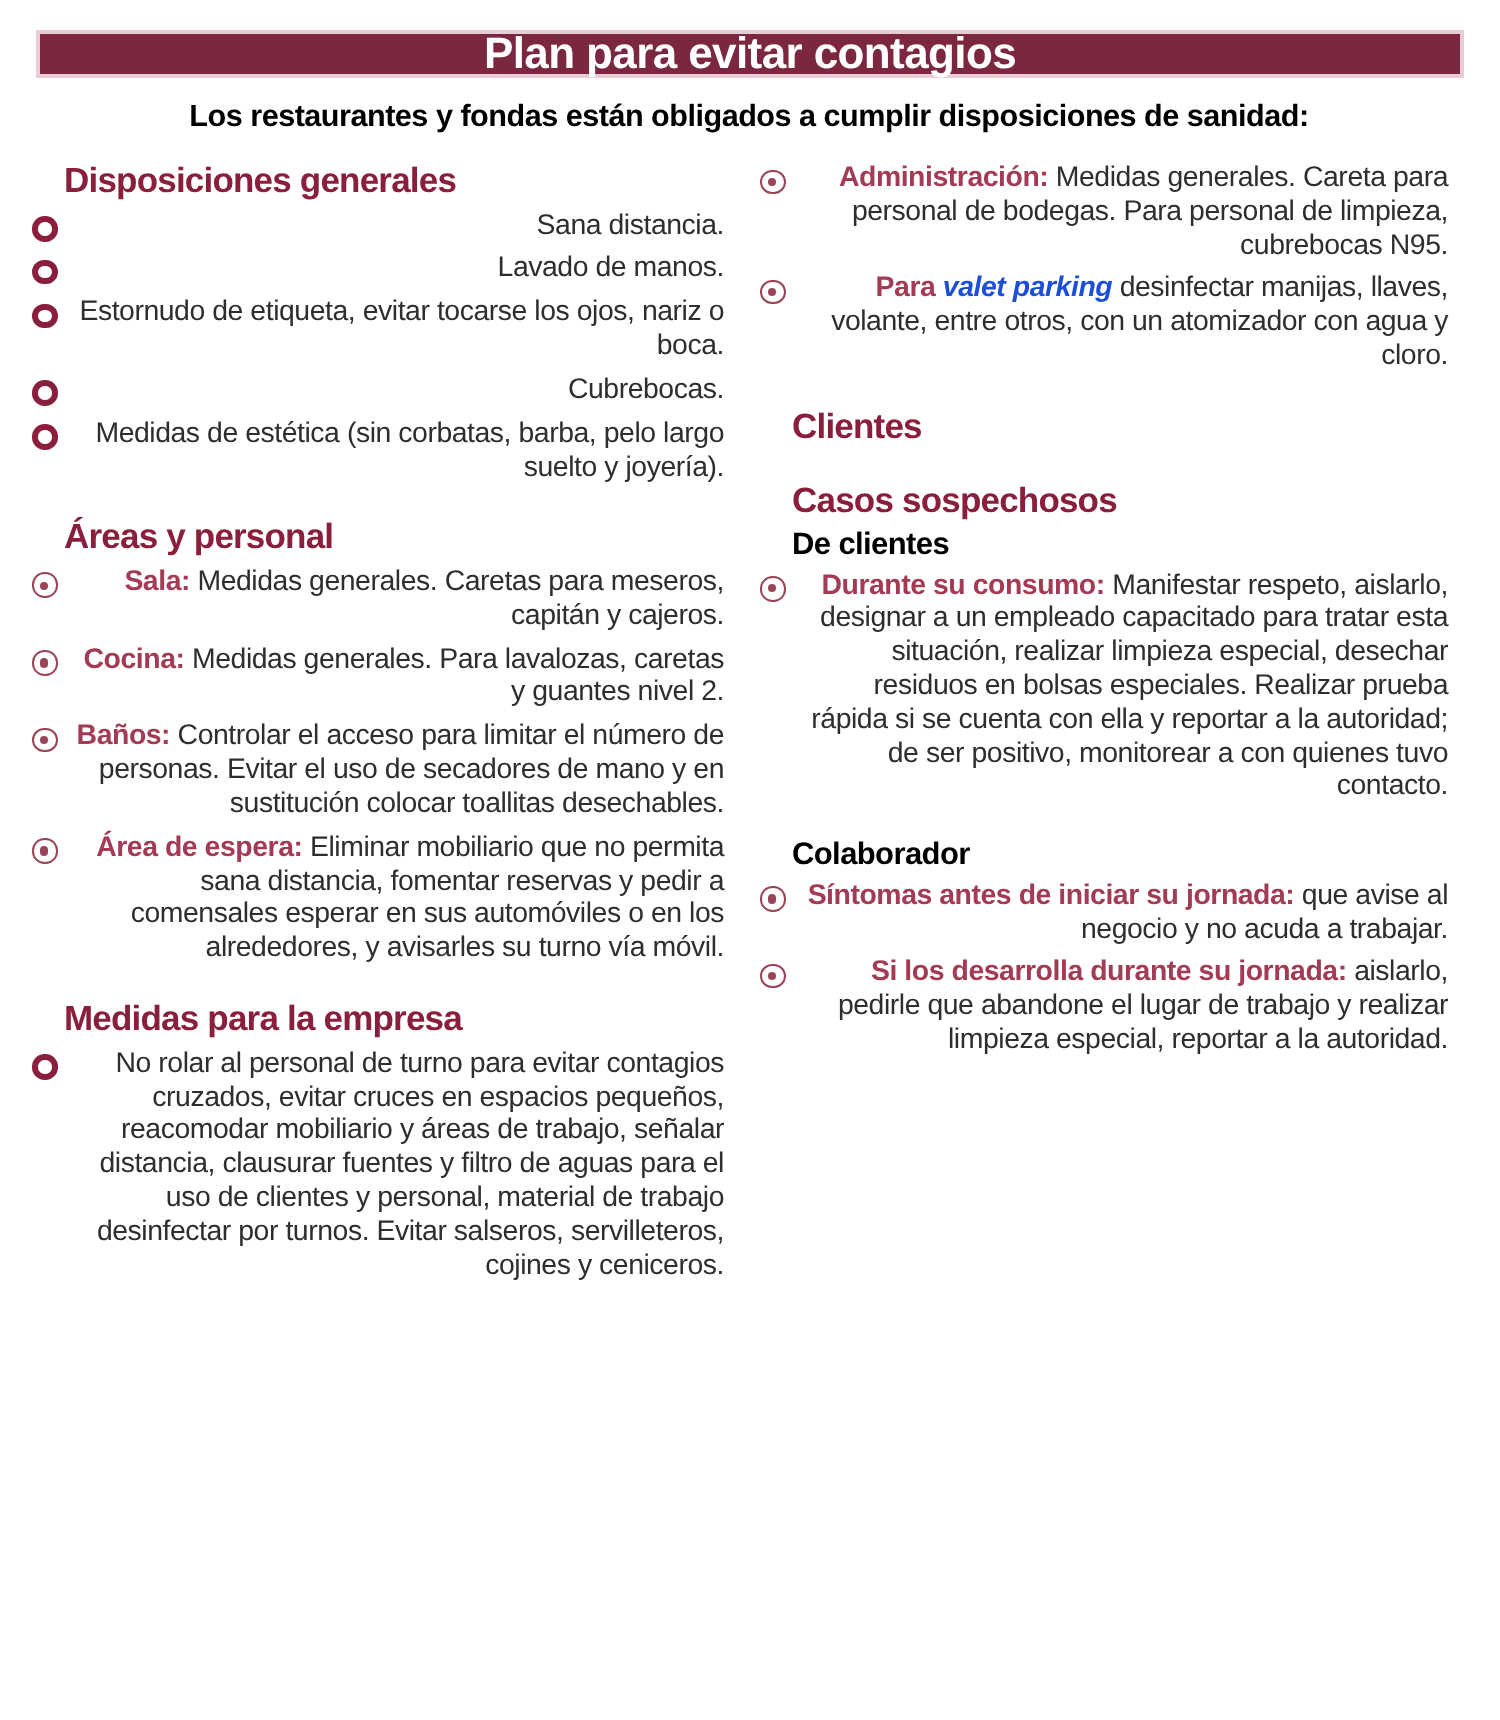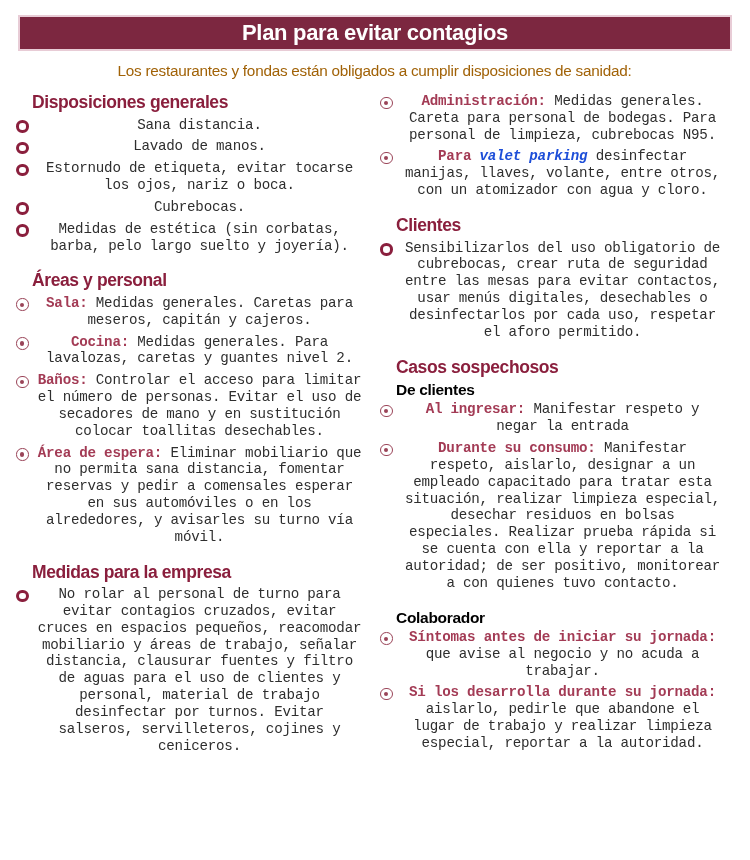--- a/index.html
+++ b/index.html
@@ -20,44 +20,45 @@
     width: 750px;
     height: 860px;
     position: relative;
     box-sizing: border-box;
     padding: 0;
   }
 
   
   .title-bar {
     margin: 15px 18px 0 18px;
-    height: 36px;
+    height: 24px;
     background: #7c2740;
     border: 2px solid #e8ccd6;
     display: flex;
     align-items: center;
     justify-content: center;
     box-sizing: border-box;
   }
   .title-bar .title-text {
     color: #ffffff;
     font-size: 22px;
     font-weight: bold;
     letter-spacing: -0.3px;
     line-height: 1;
     font-family: "Liberation Sans", sans-serif;
   }
 
   .subtitle {
     margin: 11px 1px 0 0;
     text-align: center;
     font-size: 15.3px;
-    color: #a16207;
+    color: #000000;
     letter-spacing: -0.25px;
     font-family: "Liberation Sans", sans-serif;
+    font-weight: bold;
   }
 
   
   .columns {
     display: flex;
     margin: 13px 16px 0 16px;
     align-items: flex-start;
   }
   .col {
     width: 354px;
@@ -95,22 +96,22 @@
     padding: 0;
   }
   ul.blist > li {
     position: relative;
     padding-left: 21px;
     margin-bottom: 5px;
     font-size: 14.2px;
     line-height: 1.185;
     color: #2e2e2e;
     letter-spacing: -0.22px;
-    text-align: center;
-    font-family: Liberation Mono, monospace;
+    text-align: right;
+    font-family: Liberation Sans, sans-serif;
   }
   ul.blist > li:last-child { margin-bottom: 0; }
 
   .bullet {
     position: absolute;
     left: 0;
     top: 3px;
     width: 13px;
     height: 13px;
     display: block;
@@ -198,28 +199,26 @@
     <div class="col col-right" id="col-right">
         <div class="sec-block">
           <ul class="blist">
             <li><span class="bullet target"></span><span class="lead">Administración:</span> <span class="body">Medidas generales. Careta para personal de bodegas. Para personal de limpieza, cubrebocas N95.</span></li>
             <li><span class="bullet target"></span><span class="lead">Para</span> <span class="lead-italic">valet parking</span> <span class="body">desinfectar manijas, llaves, volante, entre otros, con un atomizador con agua y cloro.</span></li>
           </ul>
         </div>
         <div class="sec-block">
           <h2 class="sec-head">Clientes</h2>
           <ul class="blist">
-            <li><span class="bullet ring"></span><span class="body">Sensibilizarlos del uso obligatorio de cubrebocas, crear ruta de seguridad entre las mesas para evitar contactos, usar menús digitales, desechables o desinfectarlos por cada uso, respetar el aforo permitido.</span></li>
           </ul>
         </div>
         <div class="sec-block">
           <h2 class="sec-head">Casos sospechosos</h2>
           <h3 class="sub-head">De clientes</h3>
           <ul class="blist">
-            <li><span class="bullet target"></span><span class="lead">Al ingresar:</span> <span class="body">Manifestar respeto y negar la entrada</span></li>
             <li><span class="bullet target"></span><span class="lead">Durante su consumo:</span> <span class="body">Manifestar respeto, aislarlo, designar a un empleado capacitado para tratar esta situación, realizar limpieza especial, desechar residuos en bolsas especiales. Realizar prueba rápida si se cuenta con ella y reportar a la autoridad; de ser positivo, monitorear a con quienes tuvo contacto.</span></li>
           </ul>
         </div>
         <div class="sec-block">
           <h3 class="sub-head">Colaborador</h3>
           <ul class="blist">
             <li><span class="bullet target"></span><span class="lead">Síntomas antes de iniciar su jornada:</span> <span class="body">que avise al negocio y no acuda a trabajar.</span></li>
             <li><span class="bullet target"></span><span class="lead">Si los desarrolla durante su jornada:</span> <span class="body">aislarlo, pedirle que abandone el lugar de trabajo y realizar limpieza especial, reportar a la autoridad.</span></li>
           </ul>
         </div>

